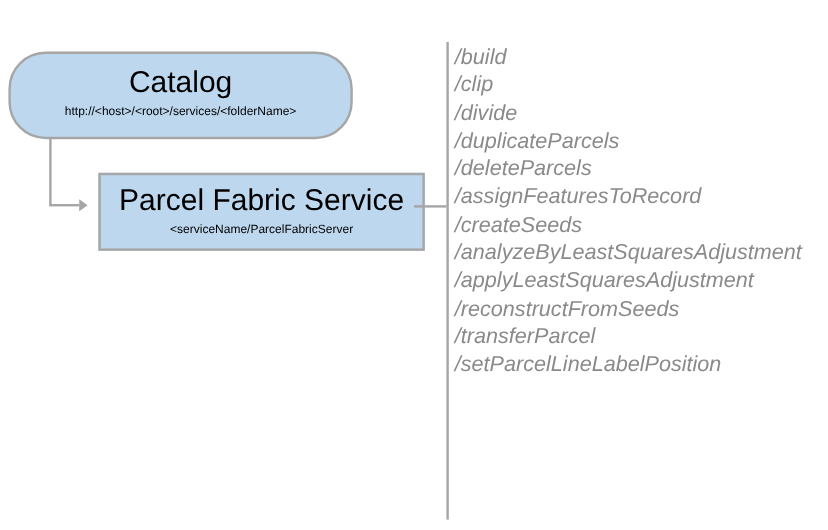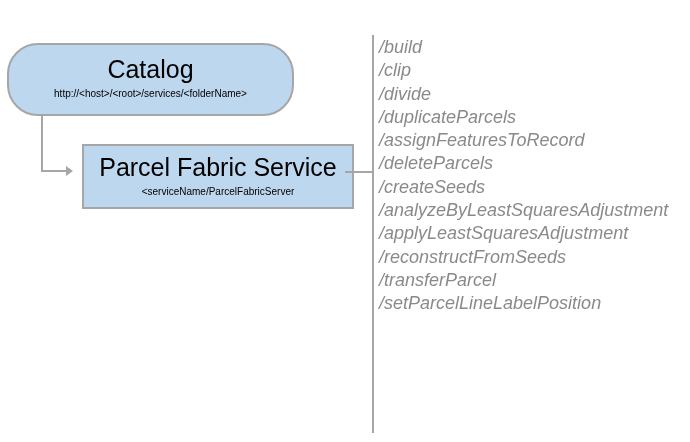--- a/index.html
+++ b/index.html
@@ -98,22 +98,22 @@
 
   <div class="line conn-h2"></div>
 
   <div class="line divider"></div>
 
   <div class="endpoints">
     <div class="endpoint-item">/build</div>
     <div class="endpoint-item">/clip</div>
     <div class="endpoint-item">/divide</div>
     <div class="endpoint-item">/duplicateParcels</div>
+    <div class="endpoint-item">/deleteParcels</div>
     <div class="endpoint-item">/assignFeaturesToRecord</div>
-    <div class="endpoint-item">/deleteParcels</div>
     <div class="endpoint-item">/createSeeds</div>
     <div class="endpoint-item">/analyzeByLeastSquaresAdjustment</div>
     <div class="endpoint-item">/applyLeastSquaresAdjustment</div>
     <div class="endpoint-item">/reconstructFromSeeds</div>
     <div class="endpoint-item">/transferParcel</div>
     <div class="endpoint-item">/setParcelLineLabelPosition</div>
   </div>
 
 </div>
 

